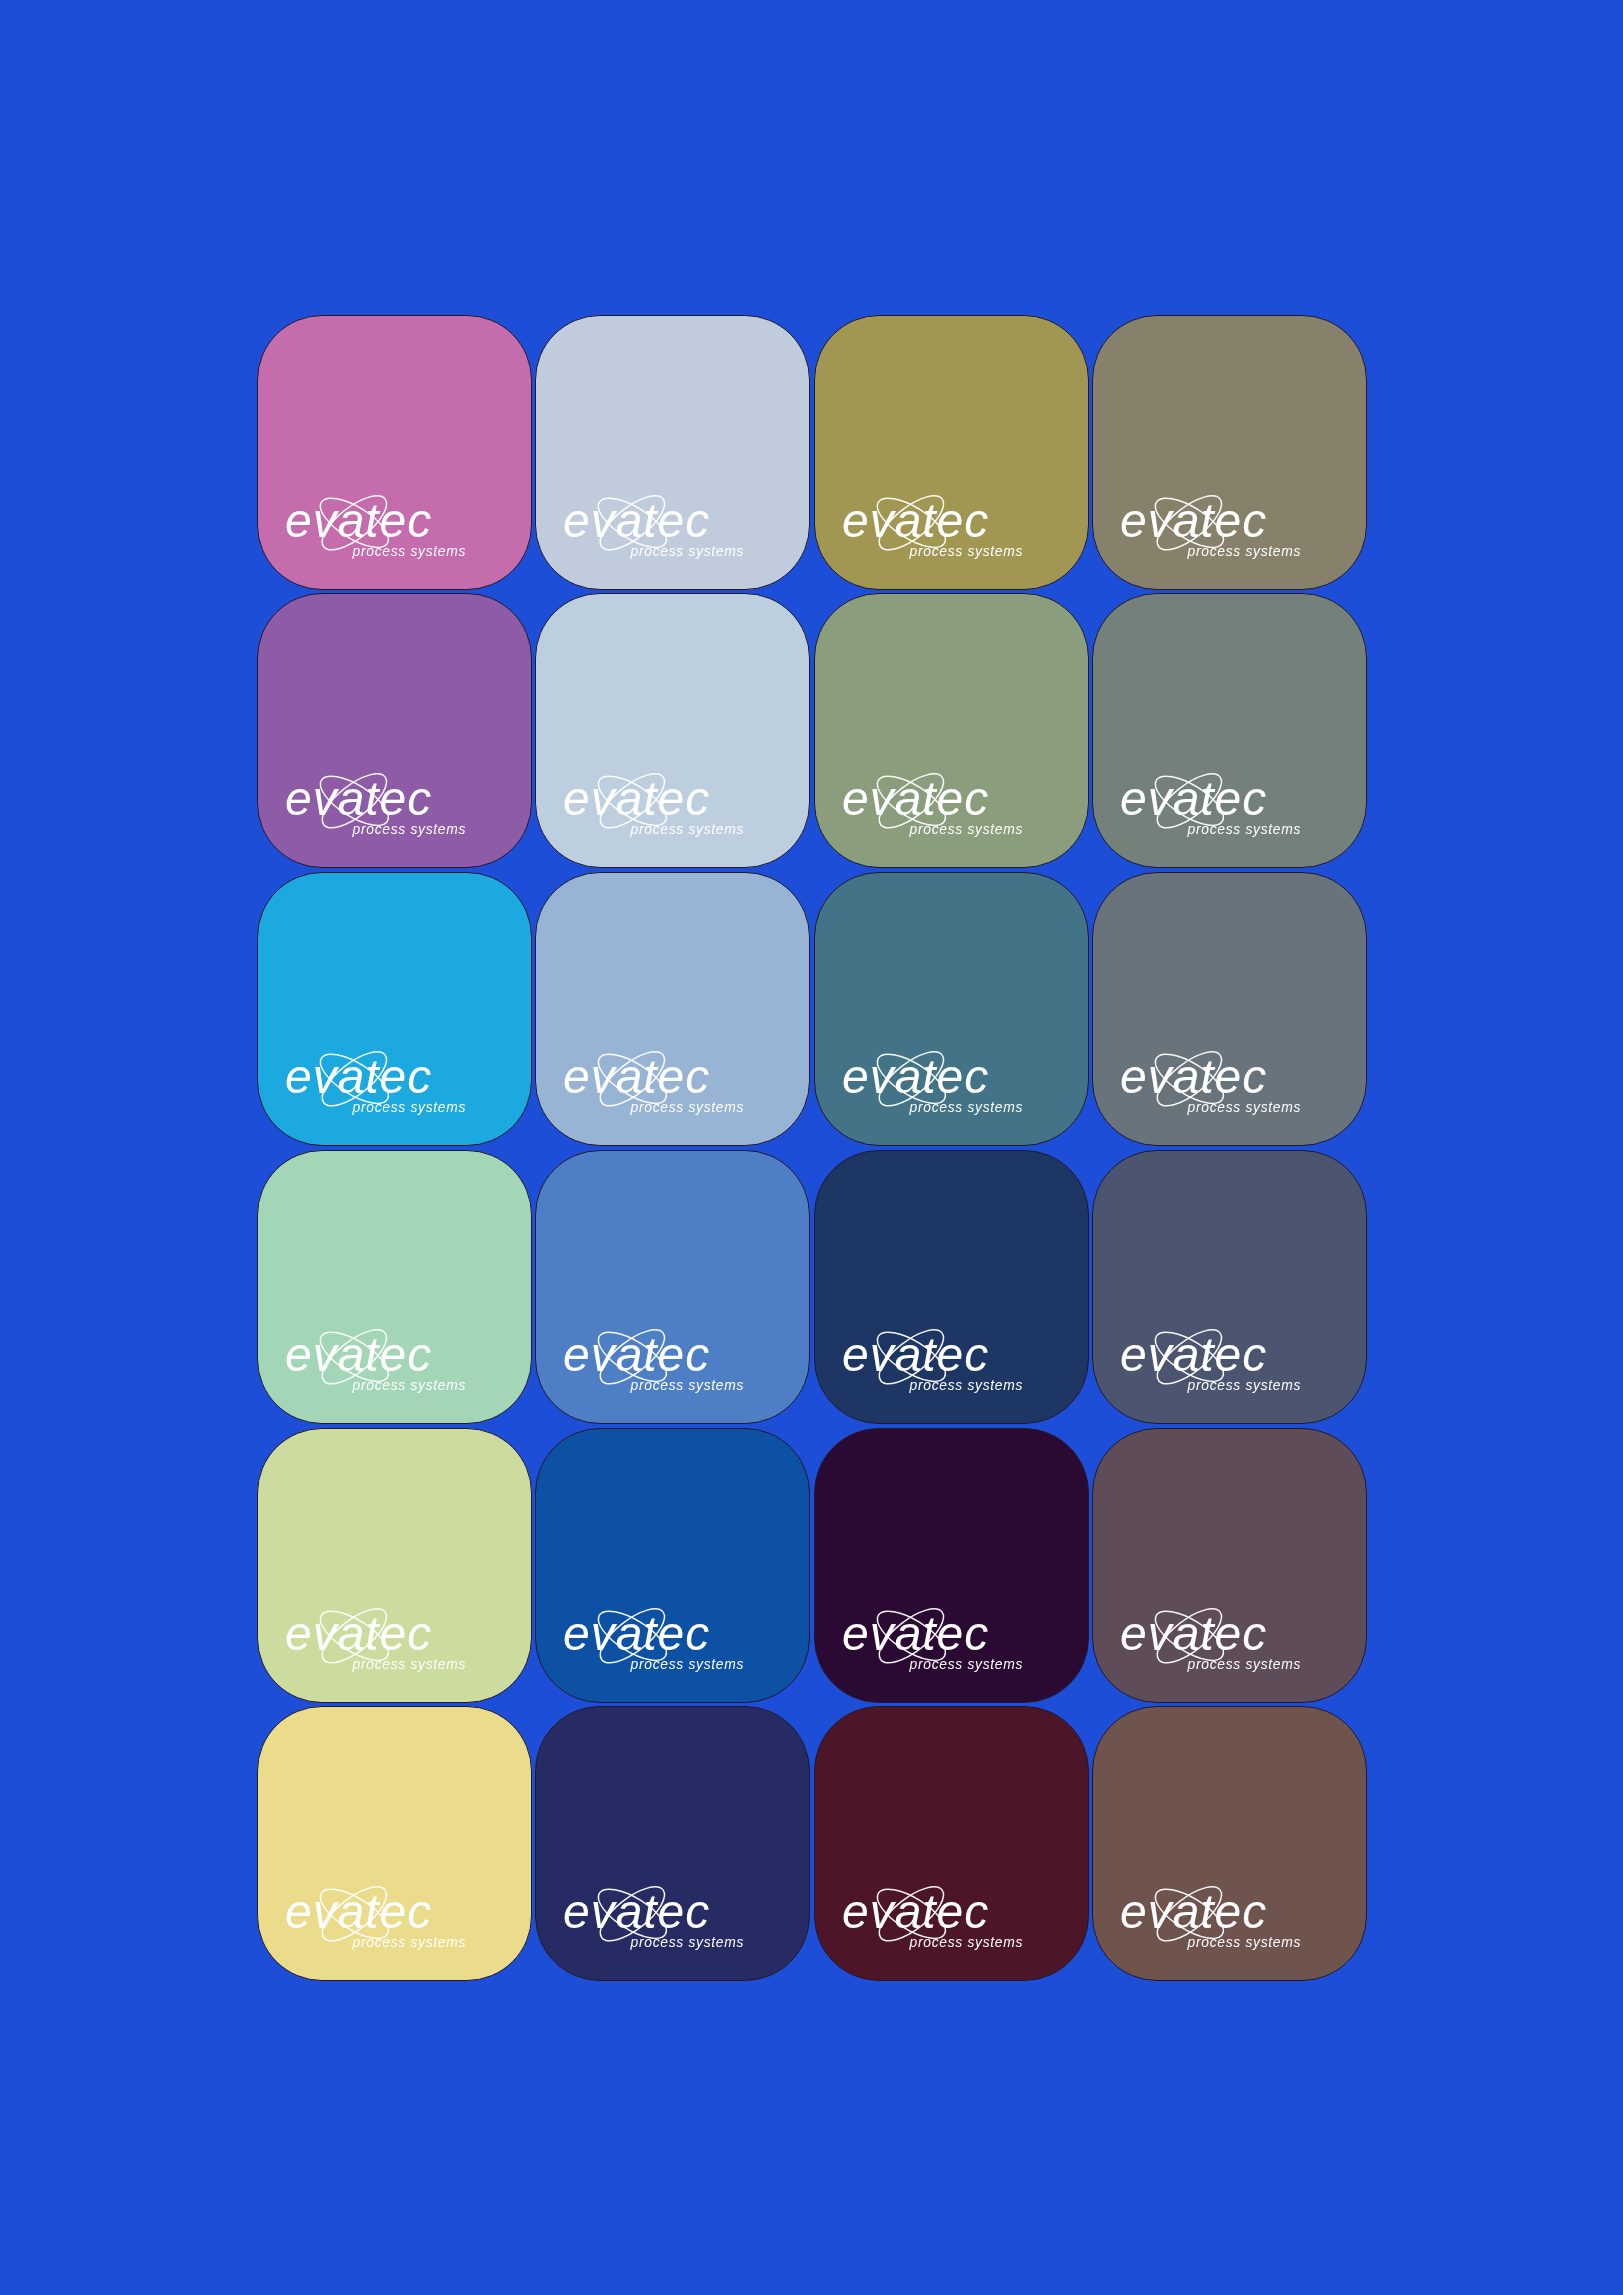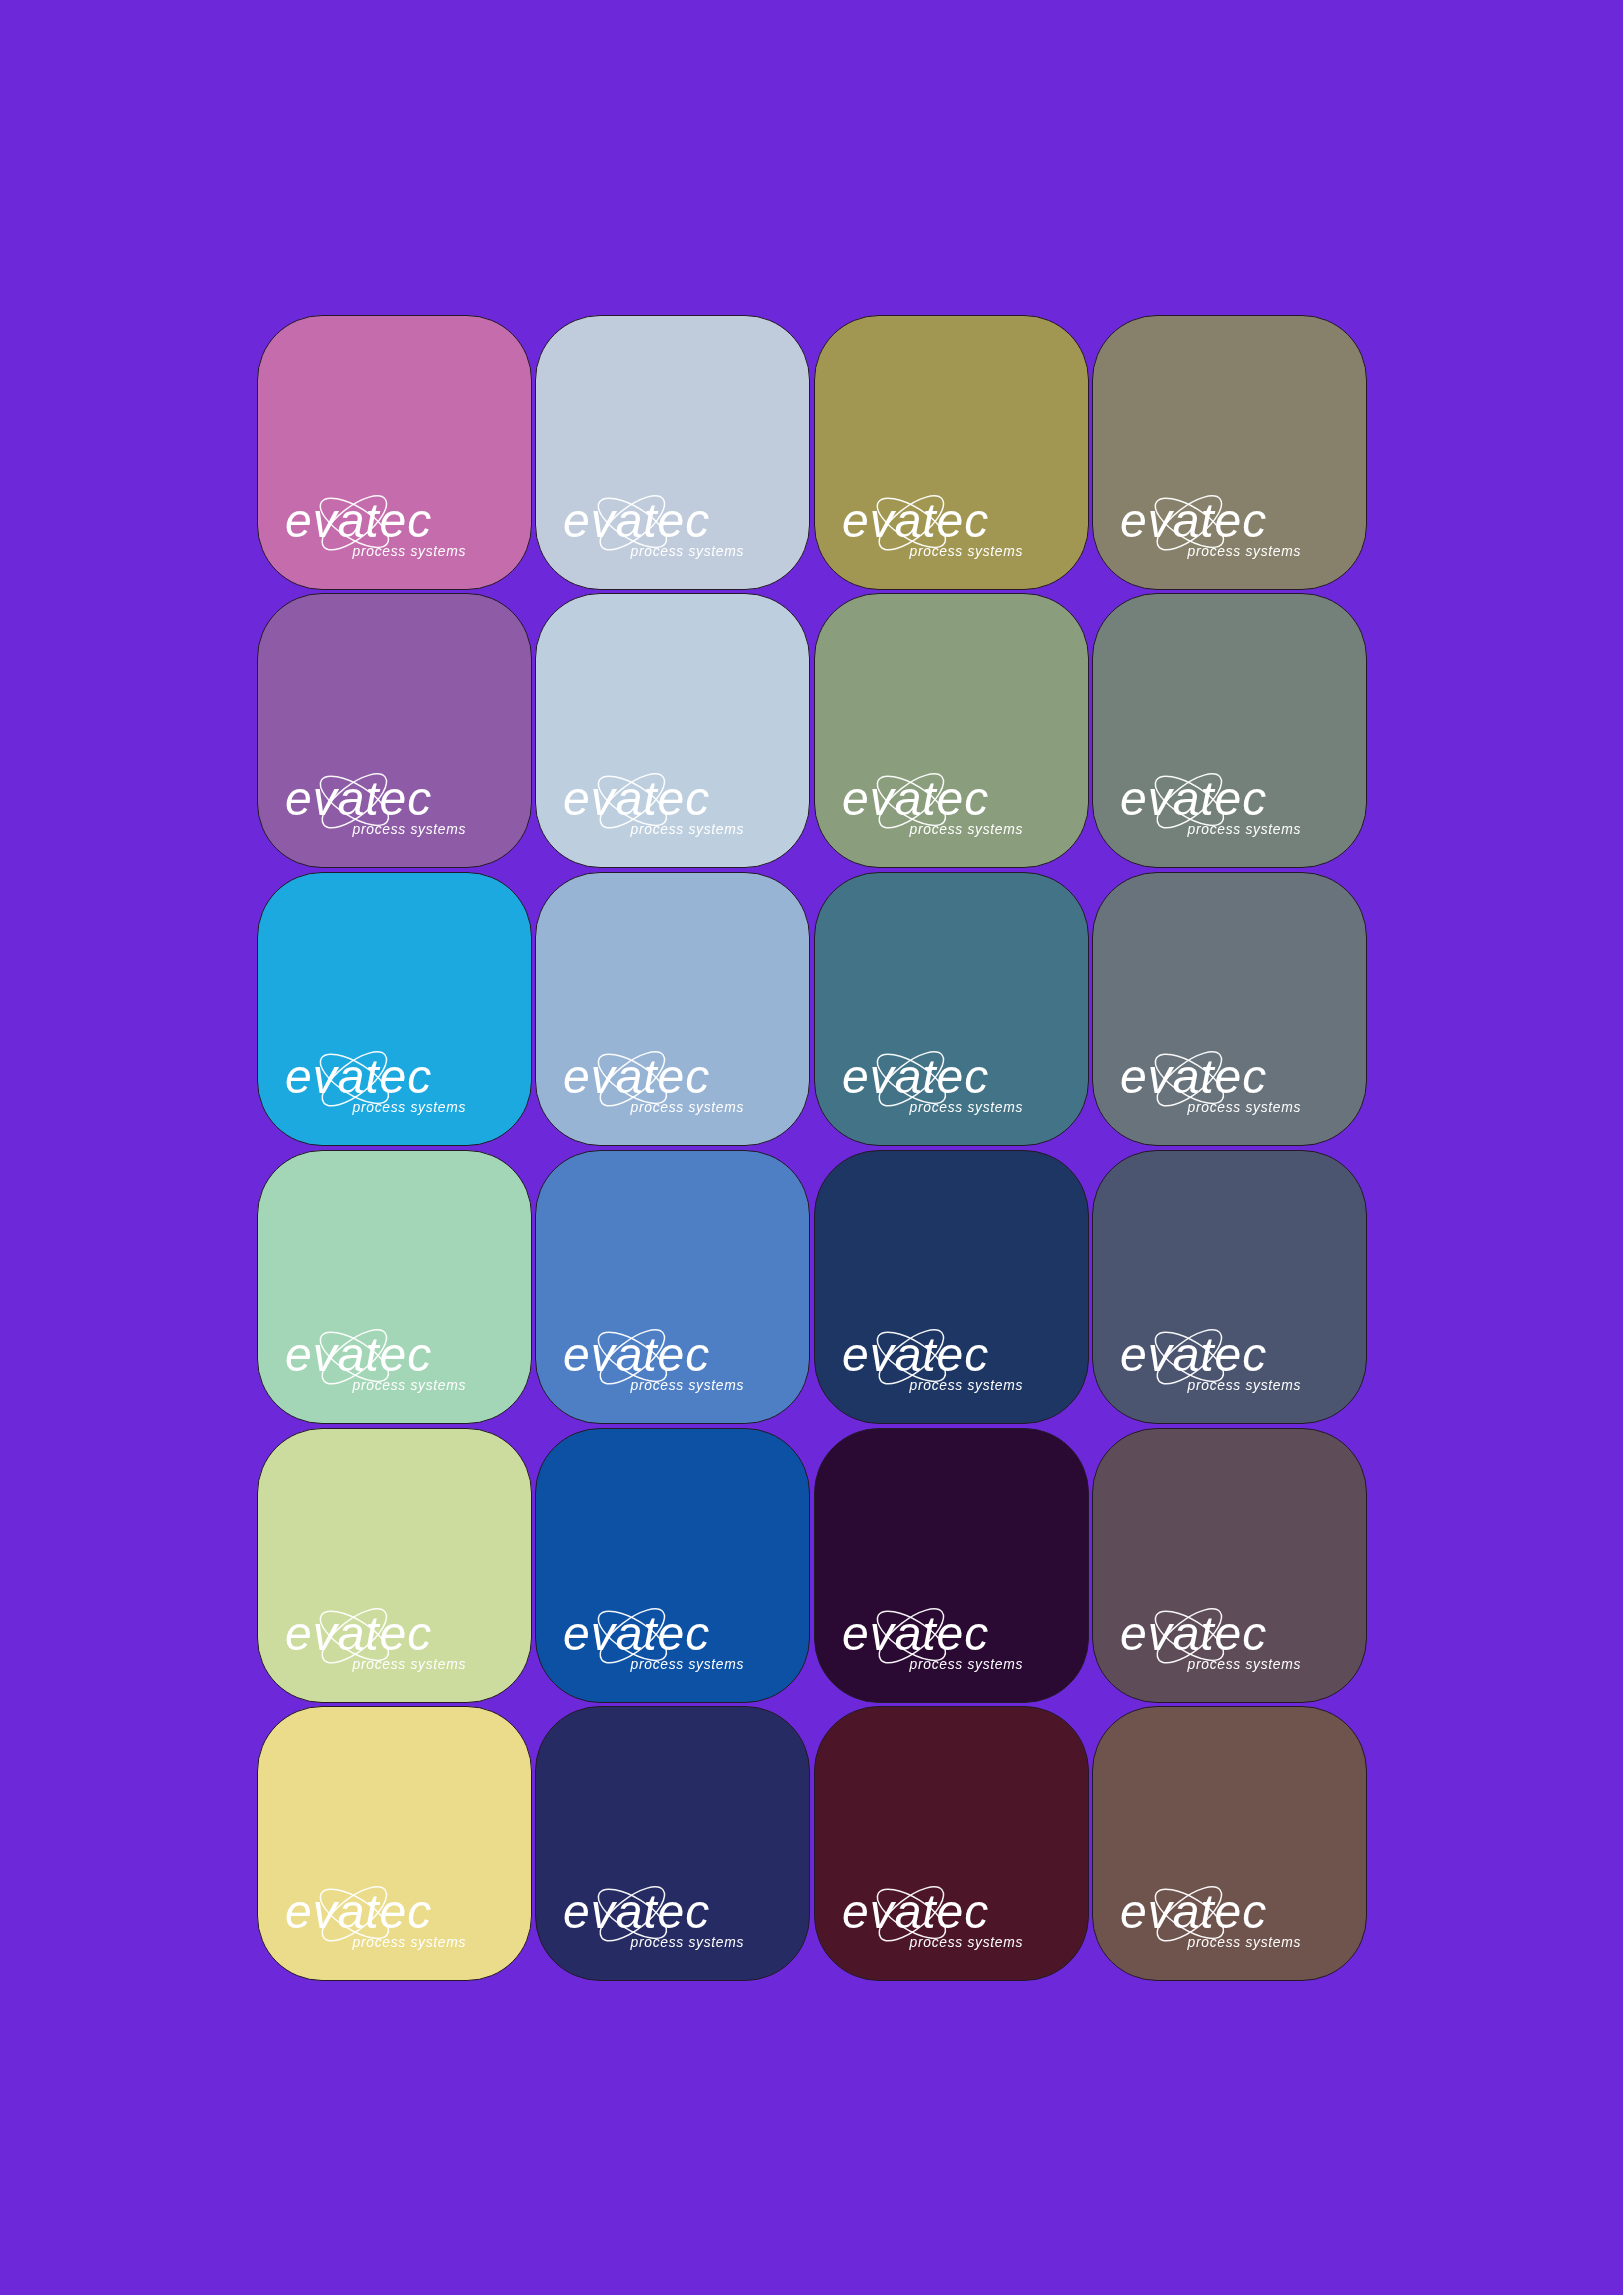--- a/index.html
+++ b/index.html
@@ -14,21 +14,21 @@
     font-family: "Liberation Sans", sans-serif;
     overflow: hidden;
   }
 
   
   #swatch-page {
     position: absolute;
     left: 0; top: 0;
     width: 1623px;
     height: 2295px;
-    background: #6d28d9;
+    background: #1d4ed8;
   }
 
   #swatch-grid {
     position: absolute;
     left: 257px;
     top: 315px;
     width: 1110px;
     height: 1666px;
     display: grid;
     grid-template-columns: repeat(4, 1fr);

